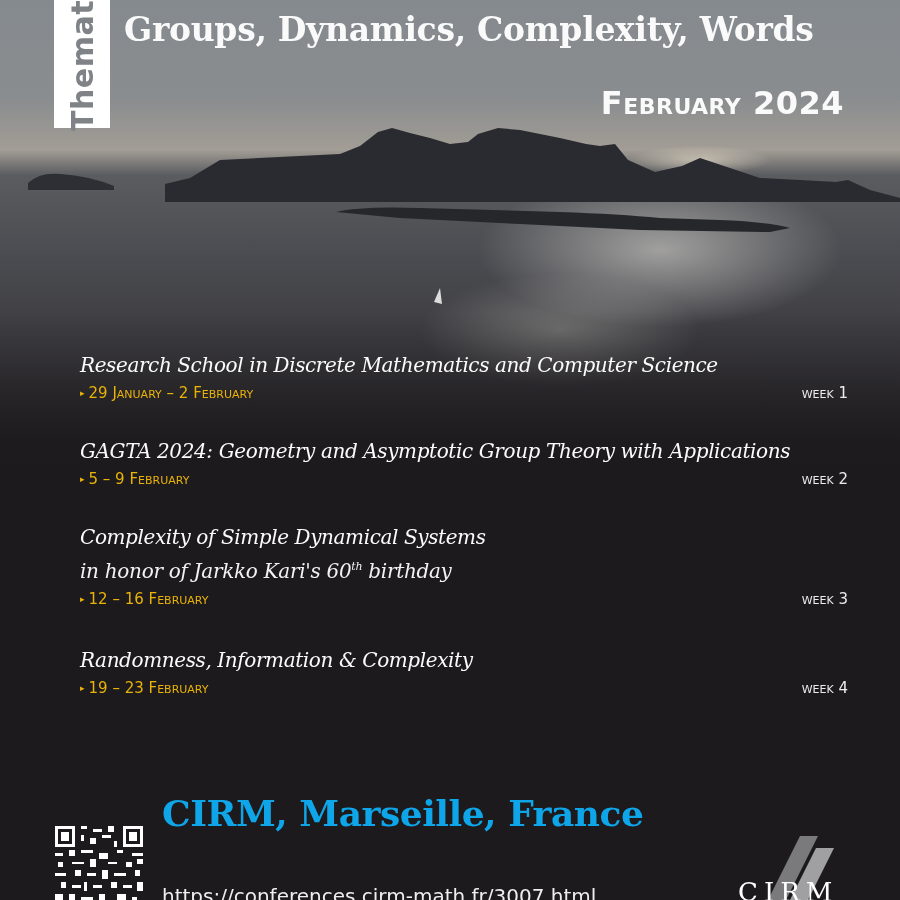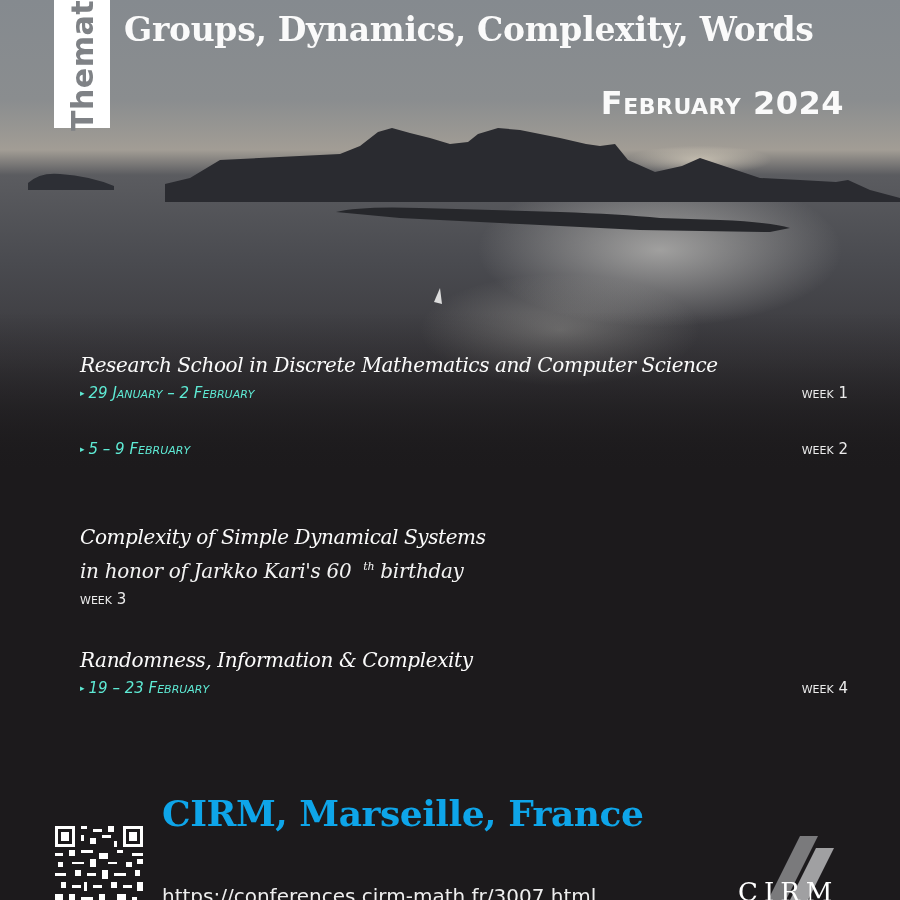--- a/index.html
+++ b/index.html
@@ -47,25 +47,25 @@
   .events { position: absolute; left: 80px; top: 350px; width: 766px; }
   .event { position: relative; }
   .ev-title {
     font-family: "DejaVu Serif", serif; font-style: italic; font-weight: normal;
     font-size: 20px; color: #fbfbfb; white-space: nowrap; letter-spacing: -0.4px; line-height: 30px;
   }
   .ev-sub {
     font-family: "DejaVu Serif", serif; font-style: italic; font-size: 20px; color: #f2f2f2;
     white-space: nowrap; line-height: 30px; letter-spacing: -0.3px;
   }
-  .ev-sub sup { font-size: 11px; padding-left: 12px; }
+  .ev-sub sup { font-size: 11px; }
   .ev-row { display: flex; justify-content: space-between; align-items: baseline; line-height: 26px; }
   .ev-date {
-    font-family: "DejaVu Sans", sans-serif; font-size: 15px; color: #5eead4;
-    font-variant: small-caps; white-space: nowrap; font-style: italic;
+    font-family: "DejaVu Sans", sans-serif; font-size: 15px; color: #eab308;
+    font-variant: small-caps; white-space: nowrap;
   }
   .ev-date .arrow { font-size: 9px; margin-right: 4px; position: relative; top: -2px; }
   .ev-date sup { font-size: 9px; }
   .ev-week {
     font-family: "DejaVu Sans", sans-serif; font-size: 15px; color: #ececec;
     font-variant: small-caps; white-space: nowrap; margin-right: -2px;
   }
 
   .qr { position: absolute; left: 54px; top: 826px; width: 90px; height: 74px; }
   .venue {
@@ -103,29 +103,31 @@
 
 <div class="events">
   <div class="event" style="height:86px;">
     <div class="ev-title">Research School in Discrete Mathematics and Computer Science</div>
     <div class="ev-row">
       <div class="ev-date"><span class="arrow">▸</span><span>29 January – 2 February</span></div>
       <div class="ev-week">week 1</div>
     </div>
   </div>
   <div class="event" style="height:86px;">
+    <div class="ev-title">GAGTA 2024: Geometry and Asymptotic Group Theory with Applications</div>
     <div class="ev-row">
       <div class="ev-date"><span class="arrow">▸</span><span>5 – 9 February</span></div>
       <div class="ev-week">week 2</div>
     </div>
   </div>
   <div class="event" style="height:123px;">
     <div class="ev-title">Complexity of Simple Dynamical Systems</div>
     <div class="ev-sub"><span>in honor of Jarkko Kari's 60</span><sup>th</sup><span> birthday</span></div>
     <div class="ev-row">
+      <div class="ev-date"><span class="arrow">▸</span><span>12 – 16 February</span></div>
       <div class="ev-week">week 3</div>
     </div>
   </div>
   <div class="event" style="height:86px;">
     <div class="ev-title">Randomness, Information &amp; Complexity</div>
     <div class="ev-row">
       <div class="ev-date"><span class="arrow">▸</span><span>19 – 23 February</span></div>
       <div class="ev-week">week 4</div>
     </div>
   </div>

